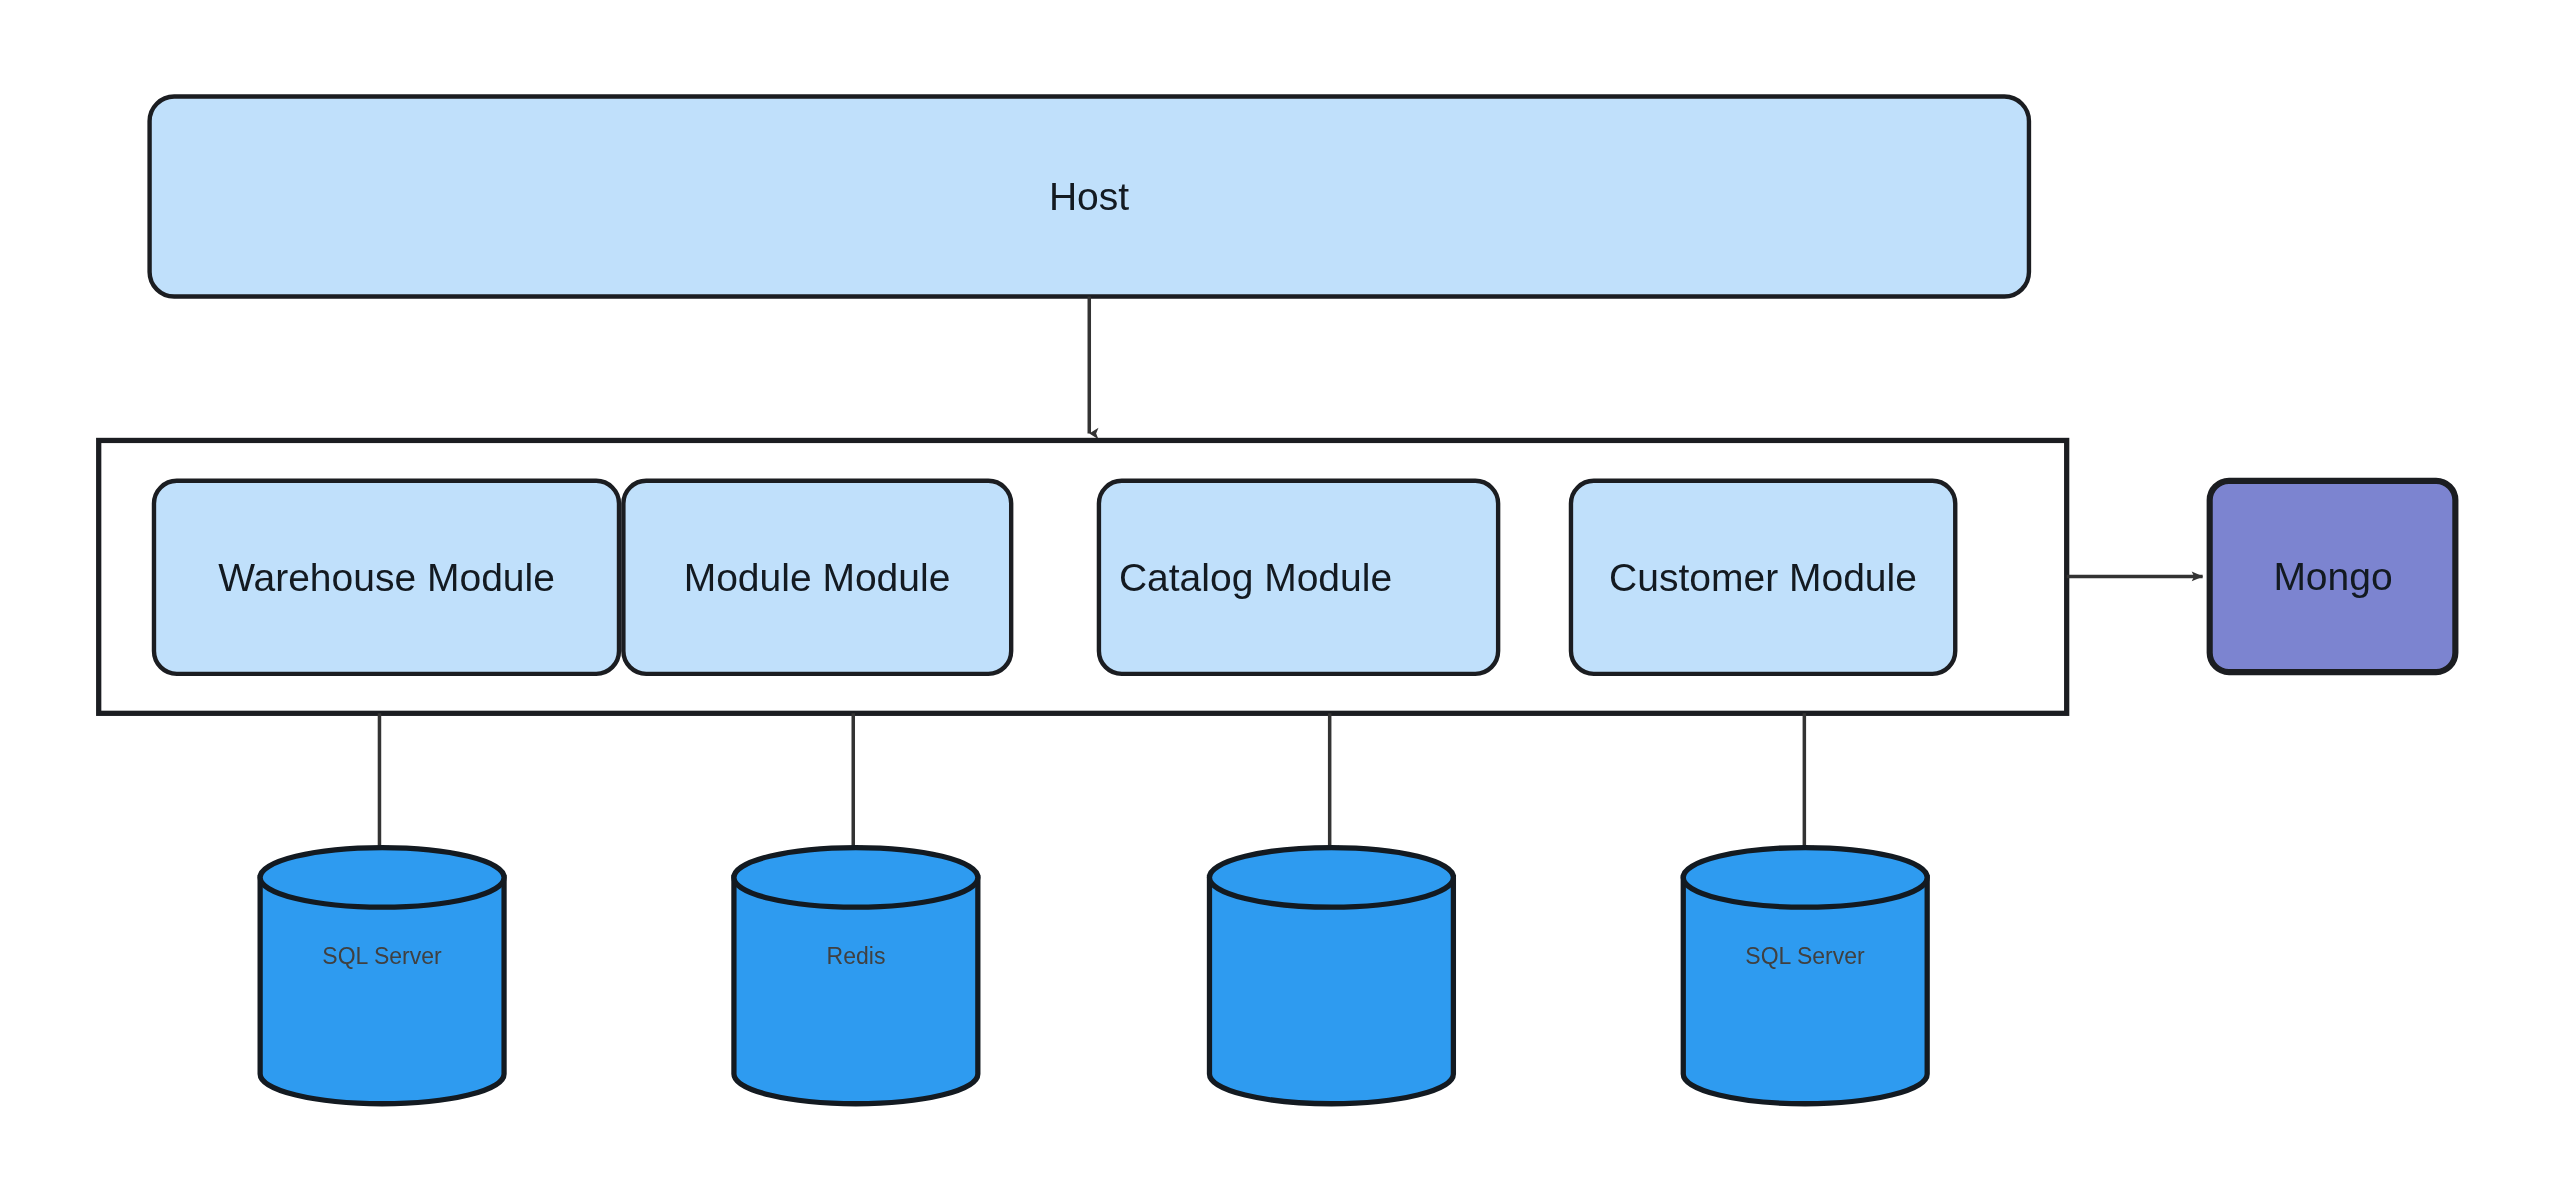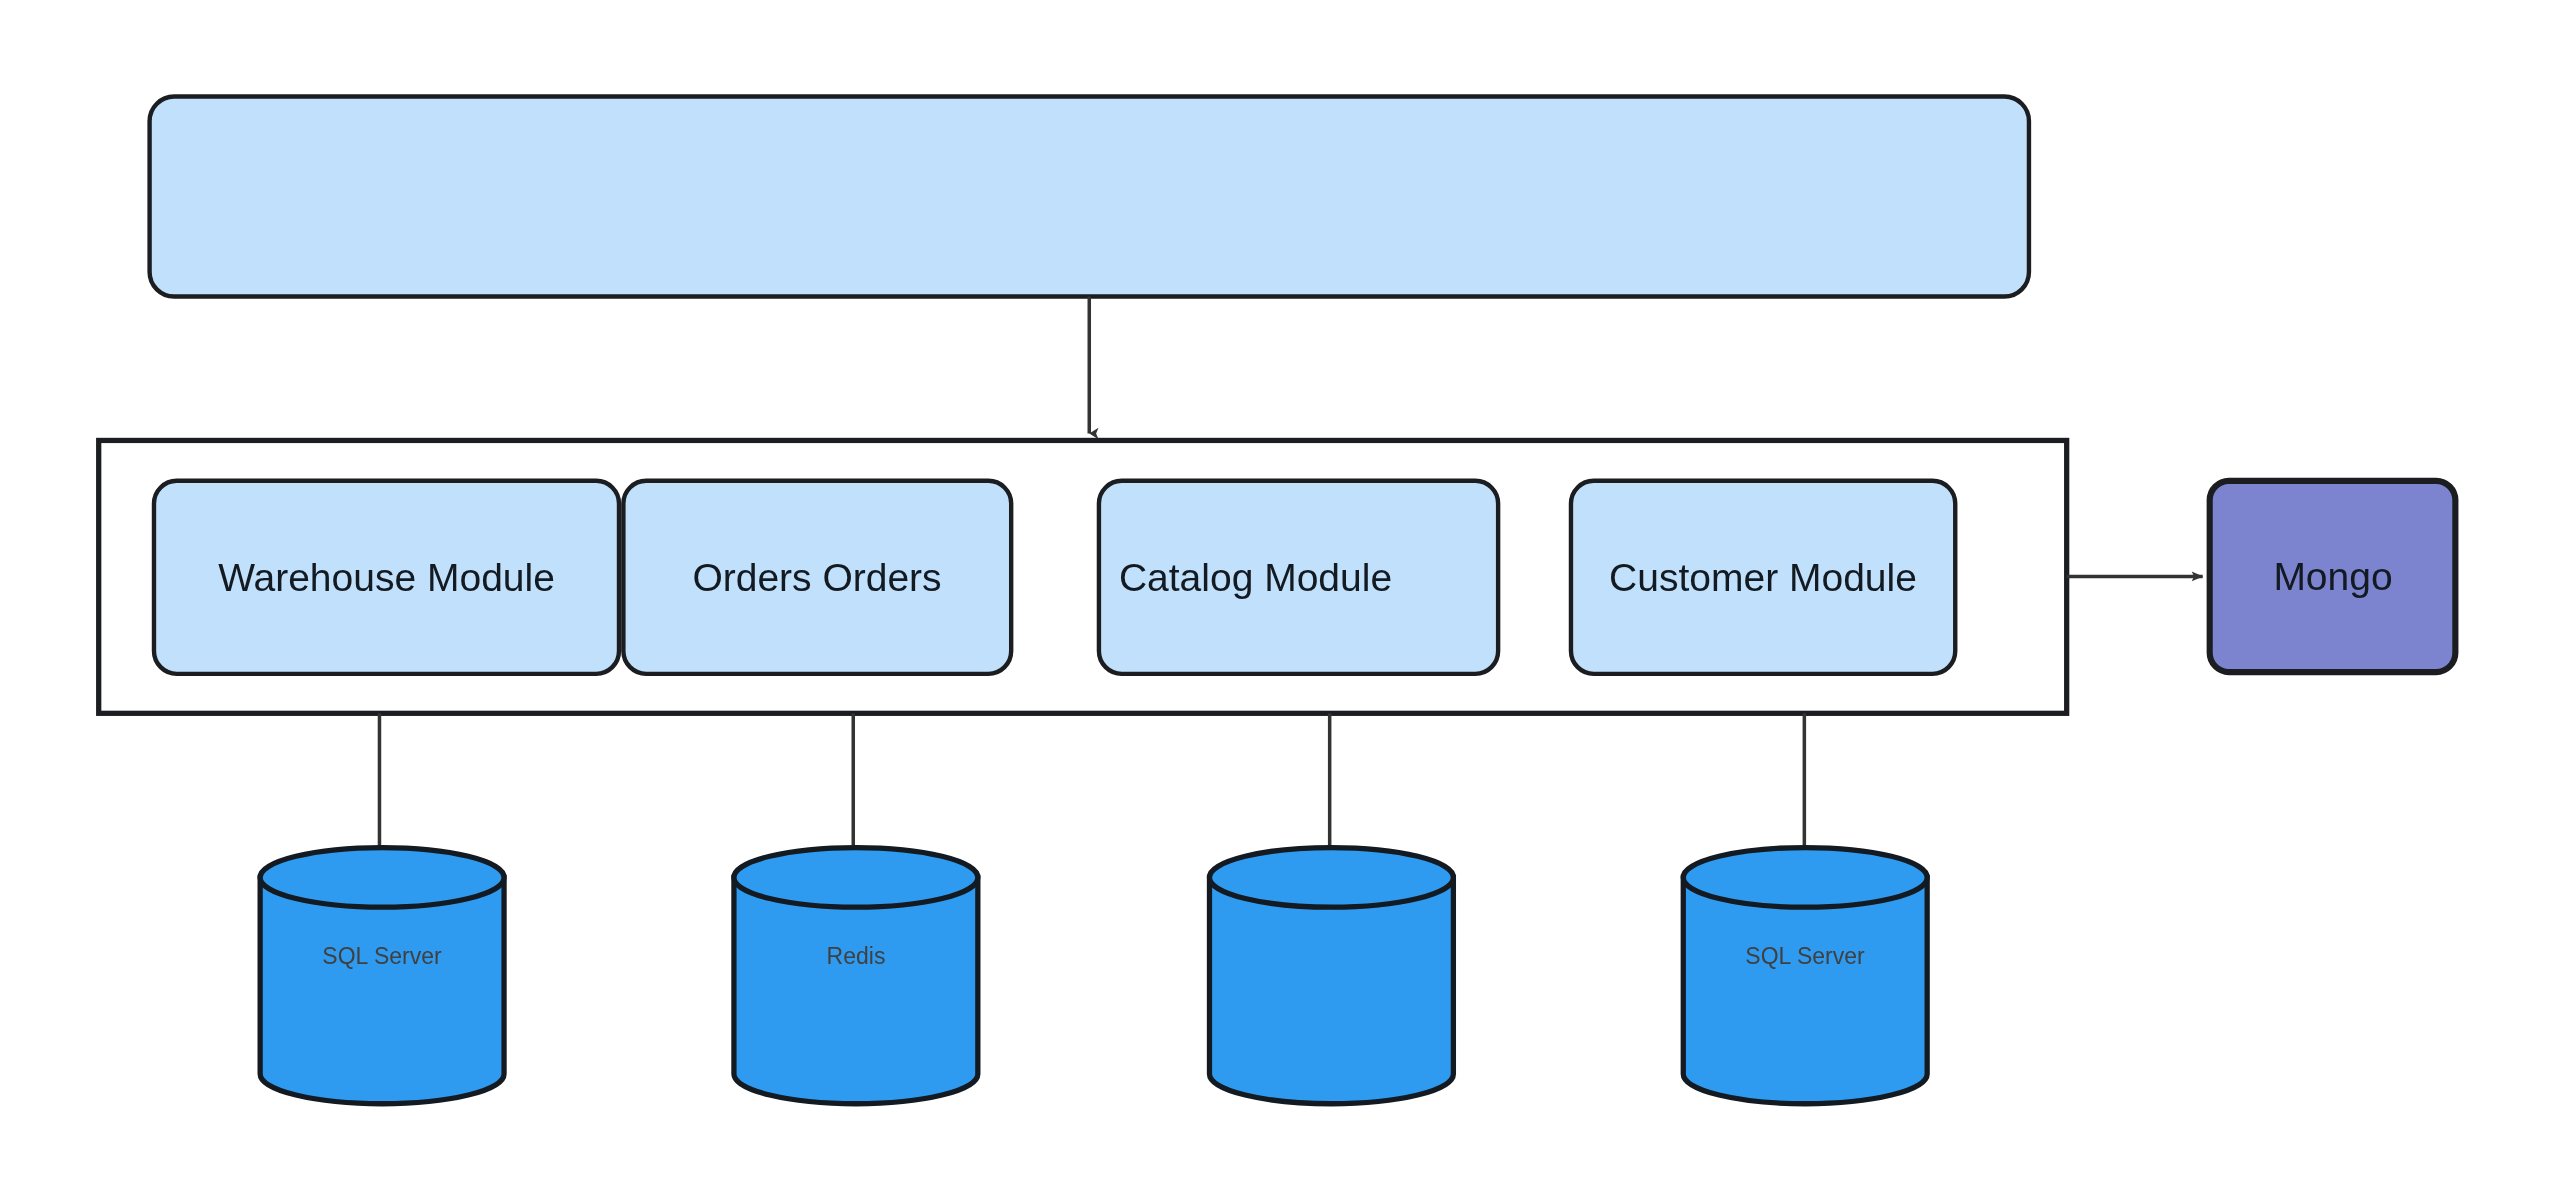--- a/index.html
+++ b/index.html
@@ -88,23 +88,24 @@
       <path d="M1378,1000 L1378,1224 A139,34 0 0 0 1656,1224 L1656,1000 Z" fill="#2E9BF0" stroke="#131A21" stroke-width="6"></path>
       <ellipse cx="1517" cy="1000" rx="139" ry="34" fill="#2E9BF0" stroke="#131A21" stroke-width="6"></ellipse>
     </g>
 
     <g>
       <path d="M1918,1000 L1918,1224 A139,34 0 0 0 2196,1224 L2196,1000 Z" fill="#2E9BF0" stroke="#131A21" stroke-width="6"></path>
       <ellipse cx="2057" cy="1000" rx="139" ry="34" fill="#2E9BF0" stroke="#131A21" stroke-width="6"></ellipse>
     </g>
   </svg>
 
+  <div class="node-label host-label" style="left:149px; top:97px; width:1880px; height:200px;">Host</div>
 
   <div class="node-label module-label" style="left:154px; top:481px; width:465px; height:193px;">Warehouse Module</div>
-  <div class="node-label module-label" style="left:623px; top:481px; width:388px; height:193px;">Orders Orders</div>
+  <div class="node-label module-label" style="left:623px; top:481px; width:388px; height:193px;">Module Module</div>
   <div class="node-label module-label" style="left:1056px; top:481px; width:399px; height:193px;">Catalog Module</div>
   <div class="node-label module-label" style="left:1571px; top:481px; width:384px; height:193px;">Customer Module</div>
 
   <div class="node-label common-label" style="left:2210px; top:481px; width:246px; height:191px;">Mongo</div>
 
   <div class="node-label db-label" style="left:260px; top:930px; width:244px; height:53px;">SQL Server</div>
   <div class="node-label db-label" style="left:734px; top:930px; width:244px; height:53px;">Redis</div>
   <div class="node-label db-label" style="left:1683px; top:930px; width:244px; height:53px;">SQL Server</div>
 
 </div>

